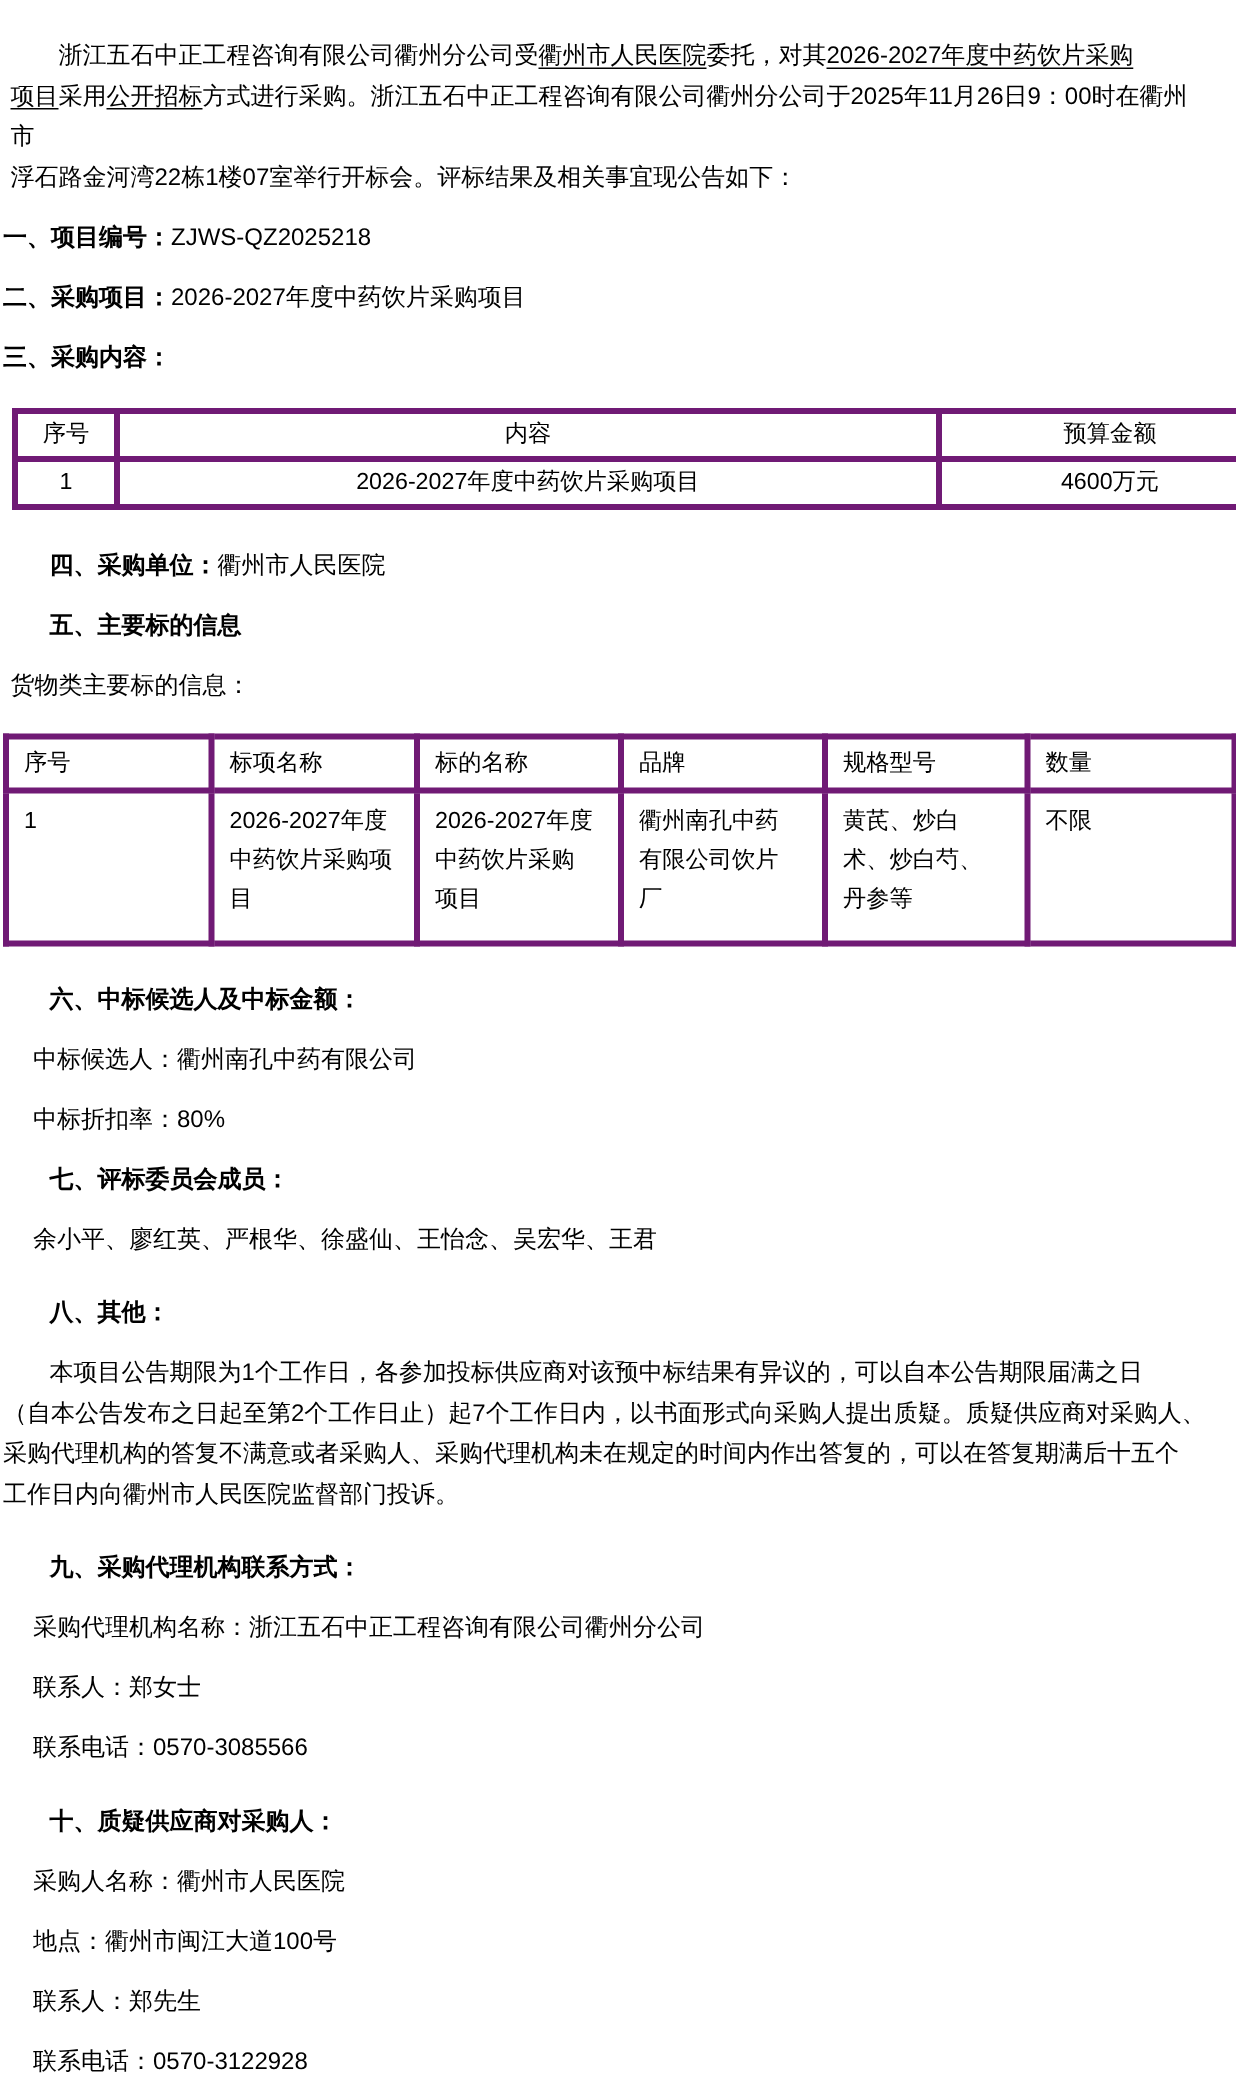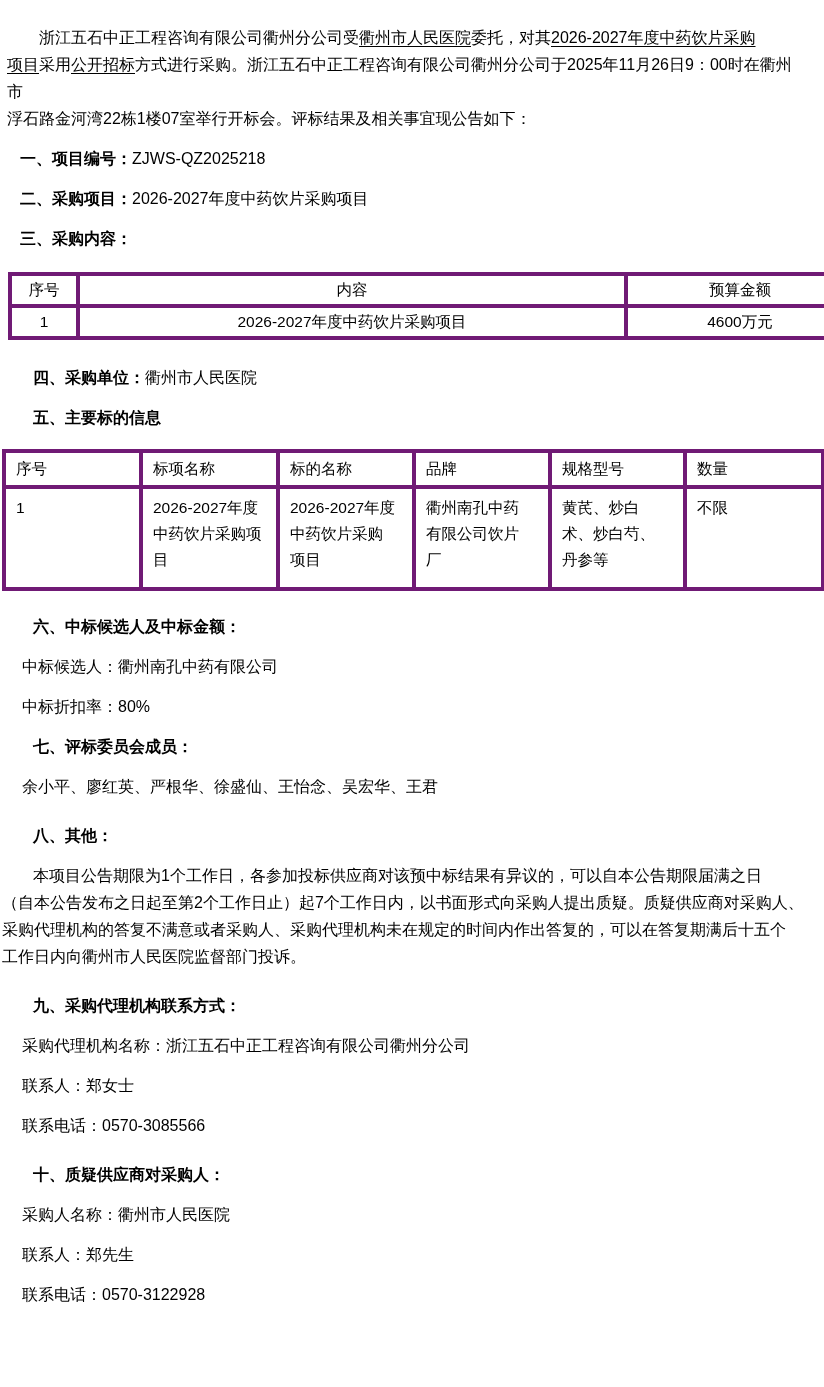--- a/index.html
+++ b/index.html
@@ -15,21 +15,21 @@
     box-sizing: border-box;
   }
   p { margin: 13px 0 0 0; }
   .intro {
     margin: 14px 27px 0 7px;
     white-space: pre-wrap;
     text-indent: 32px;
   }
   .u { text-decoration: underline; text-decoration-skip-ink: none; text-underline-offset: 3px; }
   .h { font-weight: 700; }
-  .flush { margin-left: 20px; }
+  .flush { margin-left: 2px; }
   .ind { margin-left: 33px; }
   .body-line { margin-left: 22px; }
   .sub-line { margin-left: 7px; }
   .longpara {
     margin: 13px 6px 0 2px;
     white-space: pre-wrap;
     text-indent: 31px;
   }
   .val { font-weight: 400; }
 
@@ -96,20 +96,21 @@
         <td class="c1">2026-2027年度中药饮片采购项目</td>
         <td class="c2">4600万元</td>
       </tr>
     </tbody>
   </table>
 
   <p class="ind mt-lg"><span class="h">四、采购单位：</span><span class="val">衢州市人民医院</span></p>
 
   <p class="ind h">五、主要标的信息</p>
 
+  <p class="sub-line">货物类主要标的信息：</p>
 
   <table class="t-subject">
     <thead>
       <tr>
         <th class="k0">序号</th>
         <th class="k1">标项名称</th>
         <th class="k2">标的名称</th>
         <th class="k3">品牌</th>
         <th class="k4">规格型号</th>
         <th class="k5">数量</th>
@@ -142,16 +143,17 @@
 采购代理机构的答复不满意或者采购人、采购代理机构未在规定的时间内作出答复的，可以在答复期满后十五个
 工作日内向衢州市人民医院监督部门投诉。</p>
 
   <p class="ind h mt-md">九、采购代理机构联系方式：</p>
   <p class="body-line">采购代理机构名称：浙江五石中正工程咨询有限公司衢州分公司</p>
   <p class="body-line">联系人：郑女士</p>
   <p class="body-line">联系电话：0570-3085566</p>
 
   <p class="ind h mt-md">十、质疑供应商对采购人：</p>
   <p class="body-line">采购人名称：衢州市人民医院</p>
+  <p class="body-line">地点：衢州市闽江大道100号</p>
   <p class="body-line">联系人：郑先生</p>
   <p class="body-line">联系电话：0570-3122928</p>
 
 </main>
 
 </body></html>

